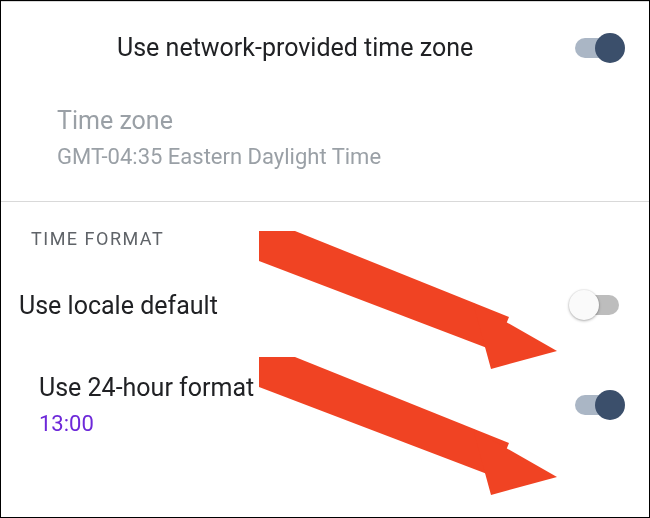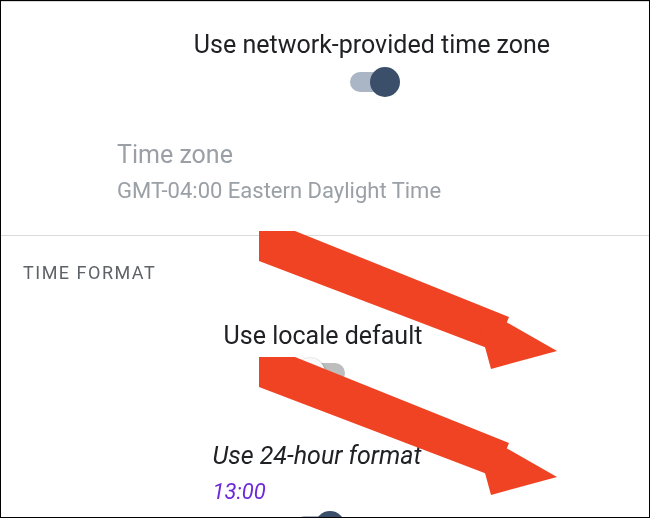--- a/index.html
+++ b/index.html
@@ -18,21 +18,20 @@
     height: 1px;
     background: #d9d9d9;
     width: 100%;
   }
   .row {
     padding: 22px 22px 22px 116px;
     display: flex;
     align-items: center;
     justify-content: space-between;
     position: relative;
-    flex-direction: column;
   }
   .row.tight-top { padding-top: 26px; }
   .row .text-block {
     flex: 1;
     min-width: 0;
   }
   .primary {
     font-size: 25px;
     color: #202124;
     line-height: 1.35;
@@ -43,23 +42,24 @@
     line-height: 1.35;
     margin-top: 4px;
   }
   .disabled .primary { color: #9aa0a6; }
   .disabled .secondary { color: #9aa0a6; }
   .section-header {
     padding: 26px 22px 2px 22px;
     font-size: 18px;
     letter-spacing: 1.5px;
     color: #5f6368;
+    margin-left: 8px;
   }
   .row-locale { padding-left: 18px; padding-top: 34px; padding-bottom: 28px; }
-  .row-24h    { padding-left: 6px; padding-top: 18px; padding-bottom: 28px; font-style: italic; }
+  .row-24h    { padding-left: 38px; padding-top: 18px; padding-bottom: 28px; }
 
   
   .switch {
     position: relative;
     width: 60px;
     height: 40px;
     flex: 0 0 auto;
   }
   .track {
     position: absolute;
@@ -90,40 +90,40 @@
     box-shadow: none;
   }
 
   
   .arrow {
     position: absolute;
     pointer-events: none;
   }
   .arrow svg { display: block; }
 
-  .tz-block { padding: 14px 22px 30px 116px; }
+  .tz-block { padding: 14px 22px 30px 56px; }
 </style>
 </head>
 <body>
 
 <div class="divider"></div>
 
 <div class="row tight-top">
   <div class="text-block">
     <div class="primary">Use network-provided time zone</div>
   </div>
   <div class="switch on">
     <div class="track"></div>
     <div class="thumb"></div>
   </div>
 </div>
 
 <div class="tz-block disabled">
   <div class="primary" style="color:#9aa0a6;font-size:25px">Time zone</div>
-  <div class="secondary" style="color:#9aa0a6">GMT-04:00 Eastern Daylight Time</div>
+  <div class="secondary" style="color:#9aa0a6">GMT-04:35 Eastern Daylight Time</div>
 </div>
 
 <div class="divider"></div>
 
 <div class="section-header">TIME FORMAT</div>
 
 <div class="row row-locale">
   <div class="text-block">
     <div class="primary">Use locale default</div>
   </div>

